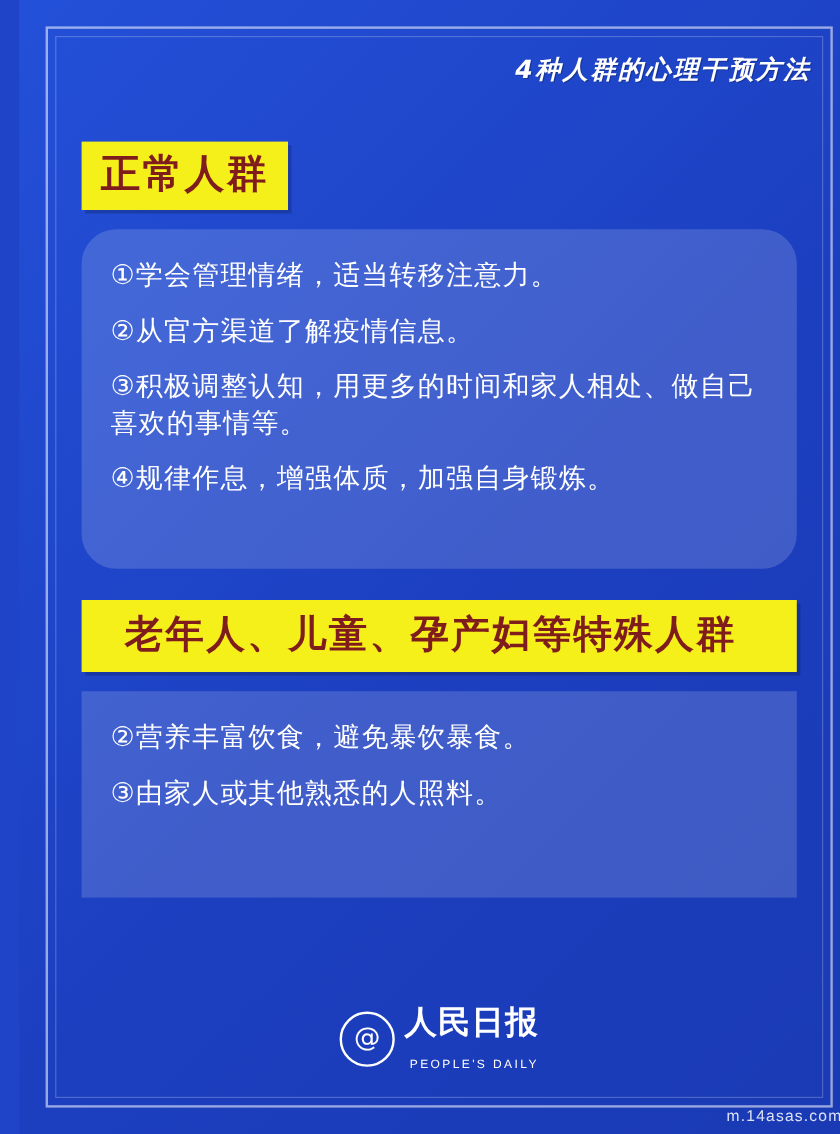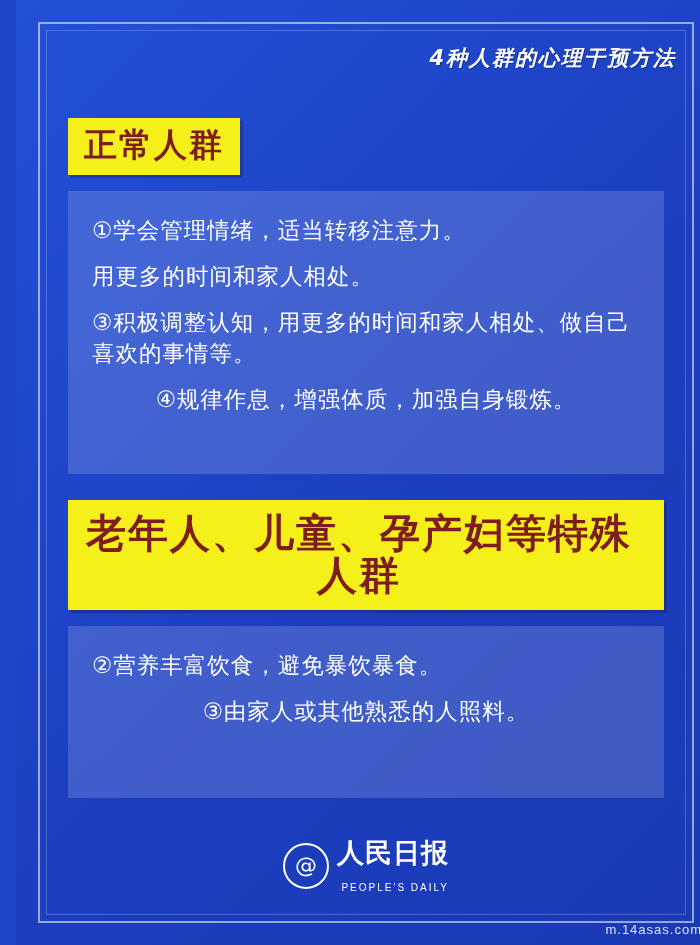--- a/index.html
+++ b/index.html
@@ -73,44 +73,44 @@
     font-weight: bold;
     line-height: 1.05;
     padding: 10px 16px 12px 16px;
     letter-spacing: 2px;
     font-family: "DejaVu Sans", "Liberation Sans", sans-serif;
     box-shadow: 3px 3px 0 rgba(0,0,0,0.18);
   }
   .section-title.wide {
     display: block;
     text-align: center;
-    font-size: 40px;
+    font-size: 32px;
     padding: 12px 24px 14px 10px;
   }
   .panel {
     margin-top: 16px;
     background: rgba(255,255,255,0.16);
     padding: 24px 24px 20px 24px;
     box-sizing: border-box;
   }
   .panel p {
     margin: 0 0 14px 0;
     color: #ffffff;
     font-size: 22.5px;
     line-height: 1.42;
     letter-spacing: 1px;
     font-family: "DejaVu Sans", "Liberation Sans", sans-serif;
     font-weight: 500;
   }
   .panel p:last-child {
     margin-bottom: 0;
-    text-align: center;
   }
   .panel.tall {
     padding-bottom: 58px;
+    border-radius: 29px;
   }
   .panel.tall2 {
     padding-bottom: 70px;
   }
   .footer {
     position: absolute;
     bottom: 52px;
     left: 0;
     width: 700px;
     text-align: center;
@@ -168,21 +168,21 @@
   <div class="frame-inner"></div>
 
   <div class="header">4种人群的心理干预方法</div>
 
   <div class="content">
 
     <div class="section">
       <div class="section-title">正常人群</div>
       <div class="panel tall">
         <p>①学会管理情绪，适当转移注意力。</p>
-        <p>用更多的时间和家人相处。</p>
+        <p>②从官方渠道了解疫情信息。</p>
         <p>③积极调整认知，用更多的时间和家人相处、做自己喜欢的事情等。</p>
         <p>④规律作息，增强体质，加强自身锻炼。</p>
       </div>
     </div>
 
     <div class="section">
       <div class="section-title wide">老年人、儿童、孕产妇等特殊人群</div>
       <div class="panel tall2">
         <p>②营养丰富饮食，避免暴饮暴食。</p>
         <p>③由家人或其他熟悉的人照料。</p>

